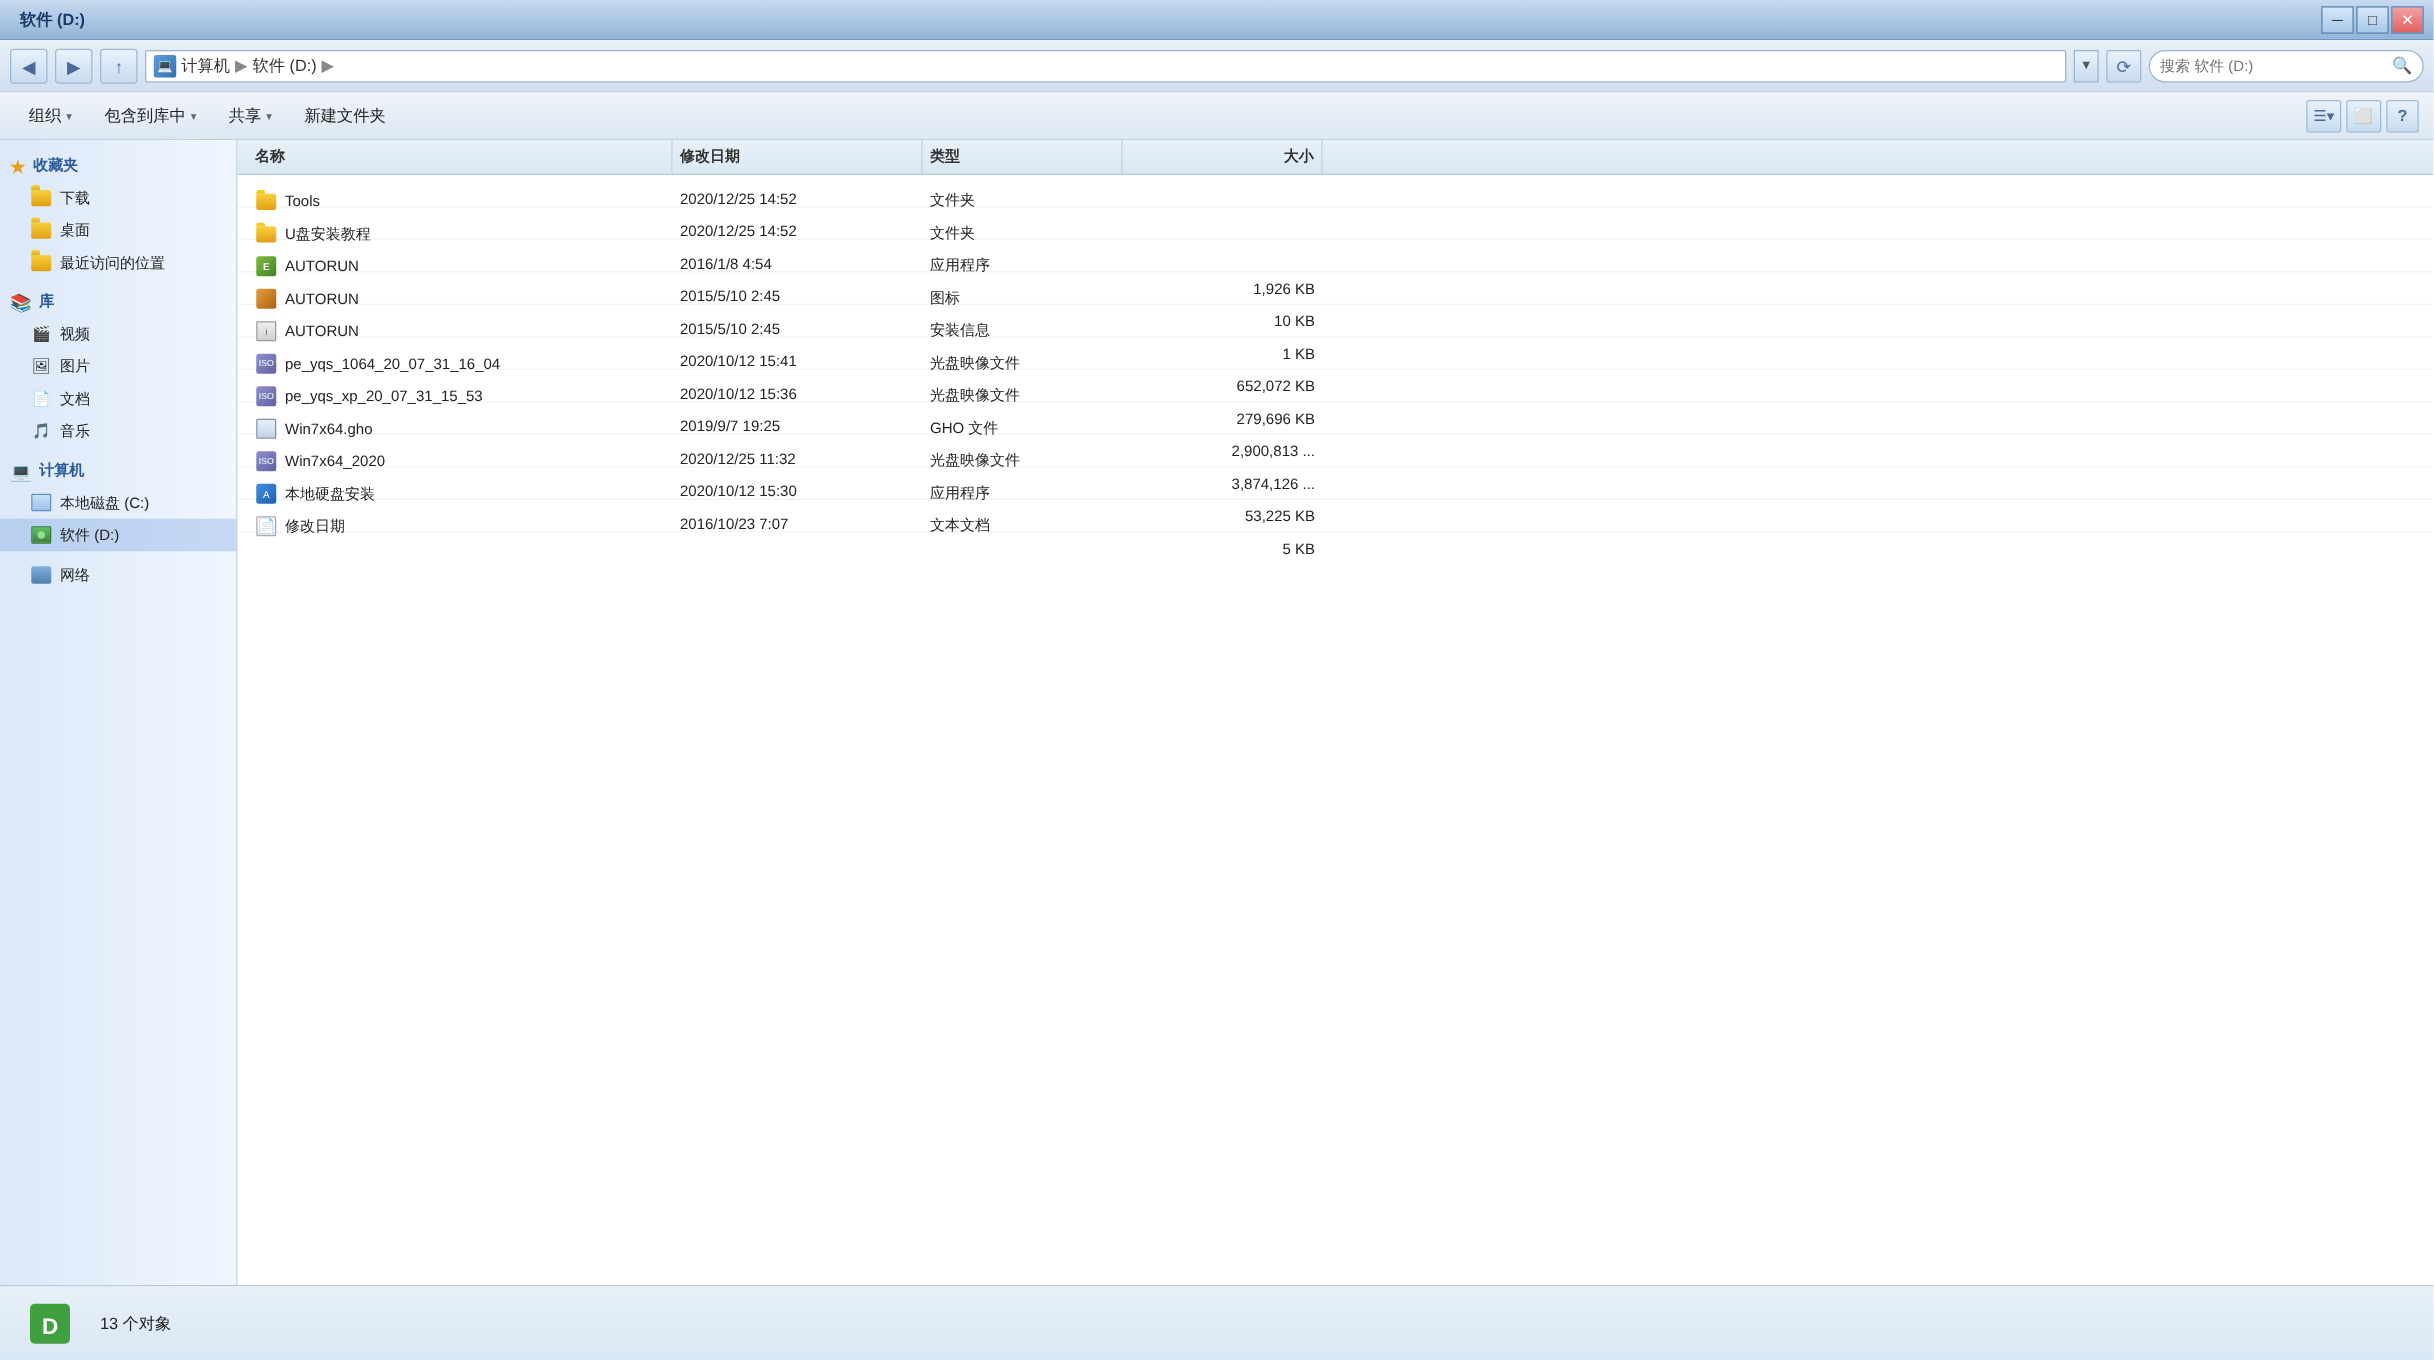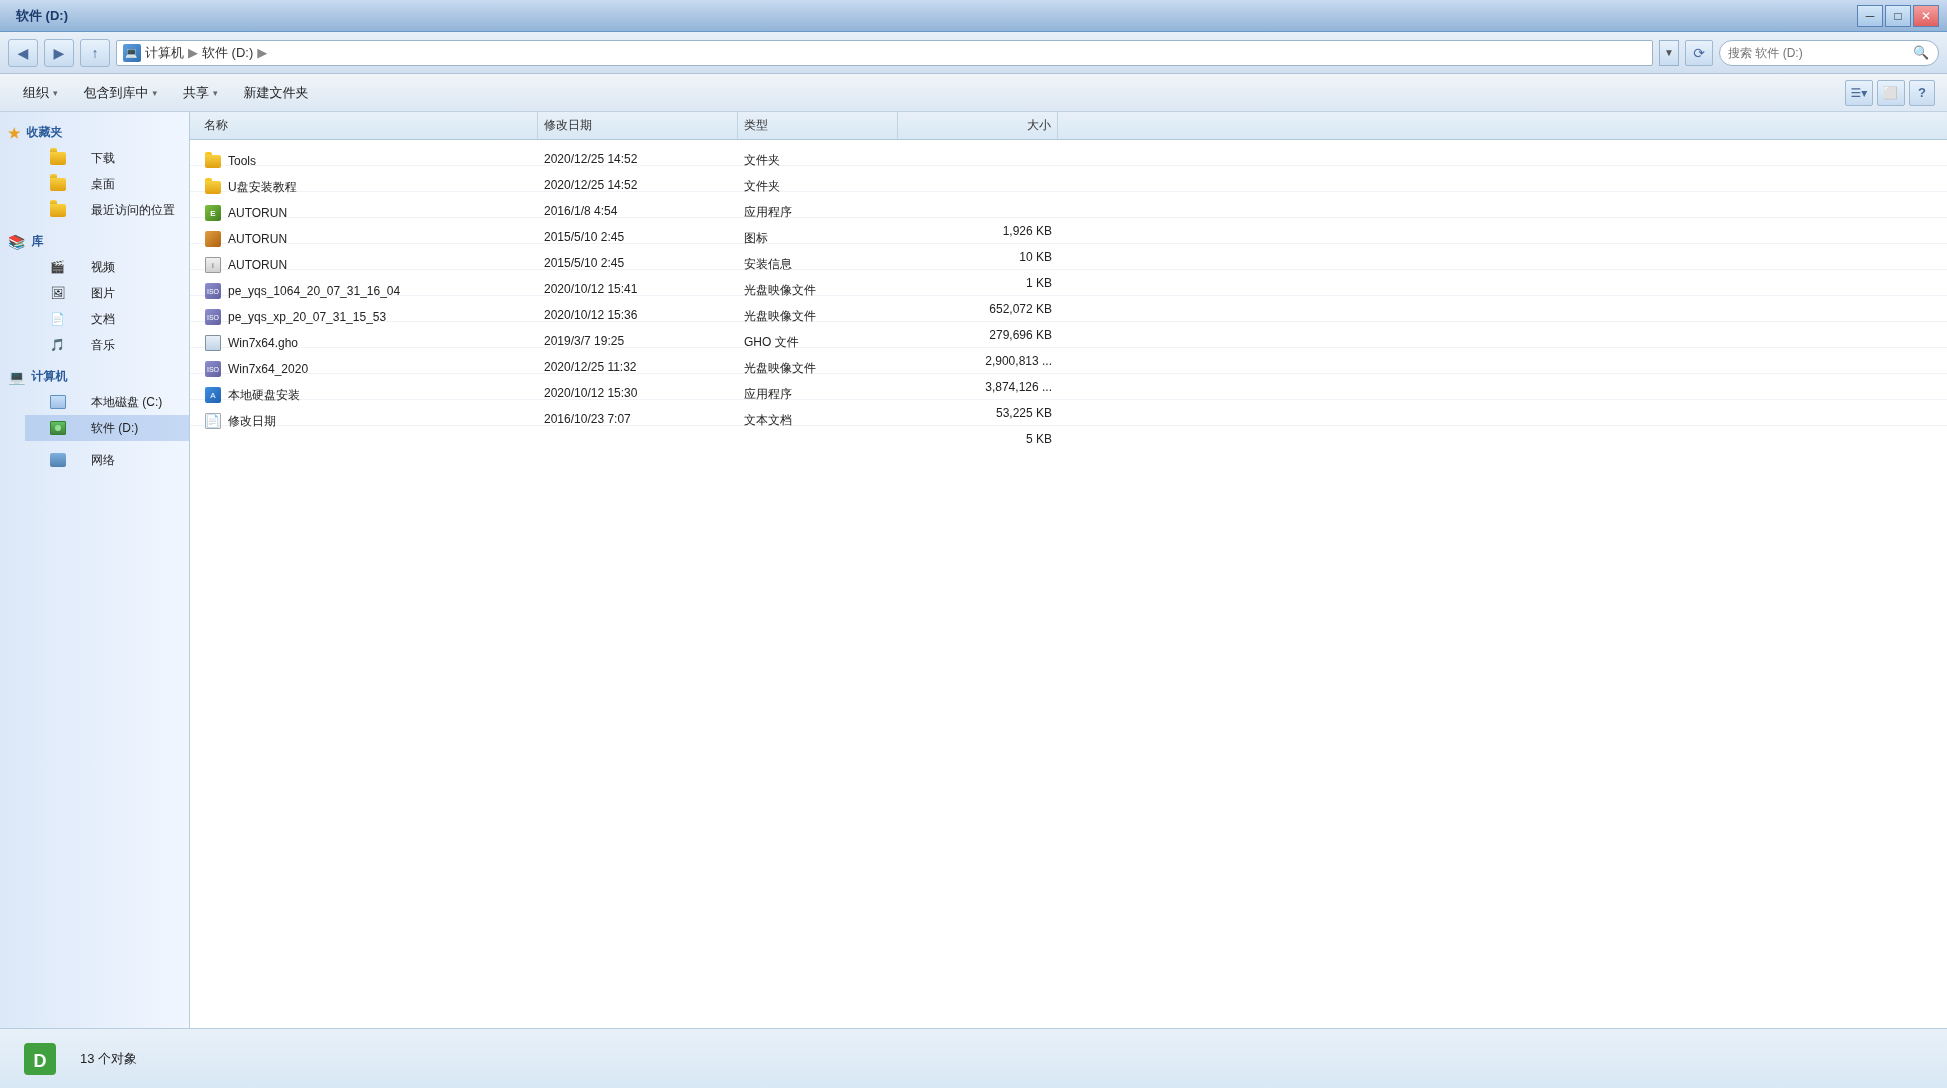--- a/index.html
+++ b/index.html
@@ -247,27 +247,26 @@
       color: #e8a020;
       font-size: 14px;
     }
     .sidebar-section-header .folder-icon {
       color: #5a8ac0;
       font-size: 14px;
     }
     .sidebar-item {
       display: flex;
       align-items: center;
-      gap: 24px;
+      gap: 6px;
       padding: 4px 8px 4px 24px;
       font-size: 12px;
       color: #222;
       cursor: pointer;
       white-space: nowrap;
-      margin-left: 25px;
     }
     .sidebar-item.active {
       background: rgba(100, 150, 220, 0.3);
     }
     .item-icon {
       width: 18px;
       height: 18px;
       display: flex;
       align-items: center;
       justify-content: center;
@@ -333,20 +332,21 @@
     }
 
     
     .col-headers {
       display: flex;
       align-items: center;
       background: linear-gradient(to bottom, #e8f0f8, #d8e8f4);
       border-bottom: 1px solid #b0c8d8;
       height: 28px;
       padding: 0 8px;
+      font-weight: bold;
     }
     .col-header {
       font-size: 12px;
       color: #333;
       cursor: pointer;
       padding: 0 6px;
       height: 100%;
       display: flex;
       align-items: center;
       border-right: 1px solid #c0d4e4;
@@ -762,21 +762,21 @@
       <div class="file-cell type">光盘映像文件</div>
       <div class="file-cell size">279,696 KB</div>
     </div>
         <div class="file-row">
       <div class="file-cell name">
         <div class="fi">
               <div class="fi-gho"></div>
             </div>
         <span>Win7x64.gho</span>
       </div>
-      <div class="file-cell date">2019/3/7 19:25</div>
+      <div class="file-cell date">2019/9/7 19:25</div>
       <div class="file-cell type">GHO 文件</div>
       <div class="file-cell size">2,900,813 ...</div>
     </div>
         <div class="file-row">
       <div class="file-cell name">
         <div class="fi">
               <div class="fi-iso">ISO</div>
             </div>
         <span>Win7x64_2020</span>
       </div>

